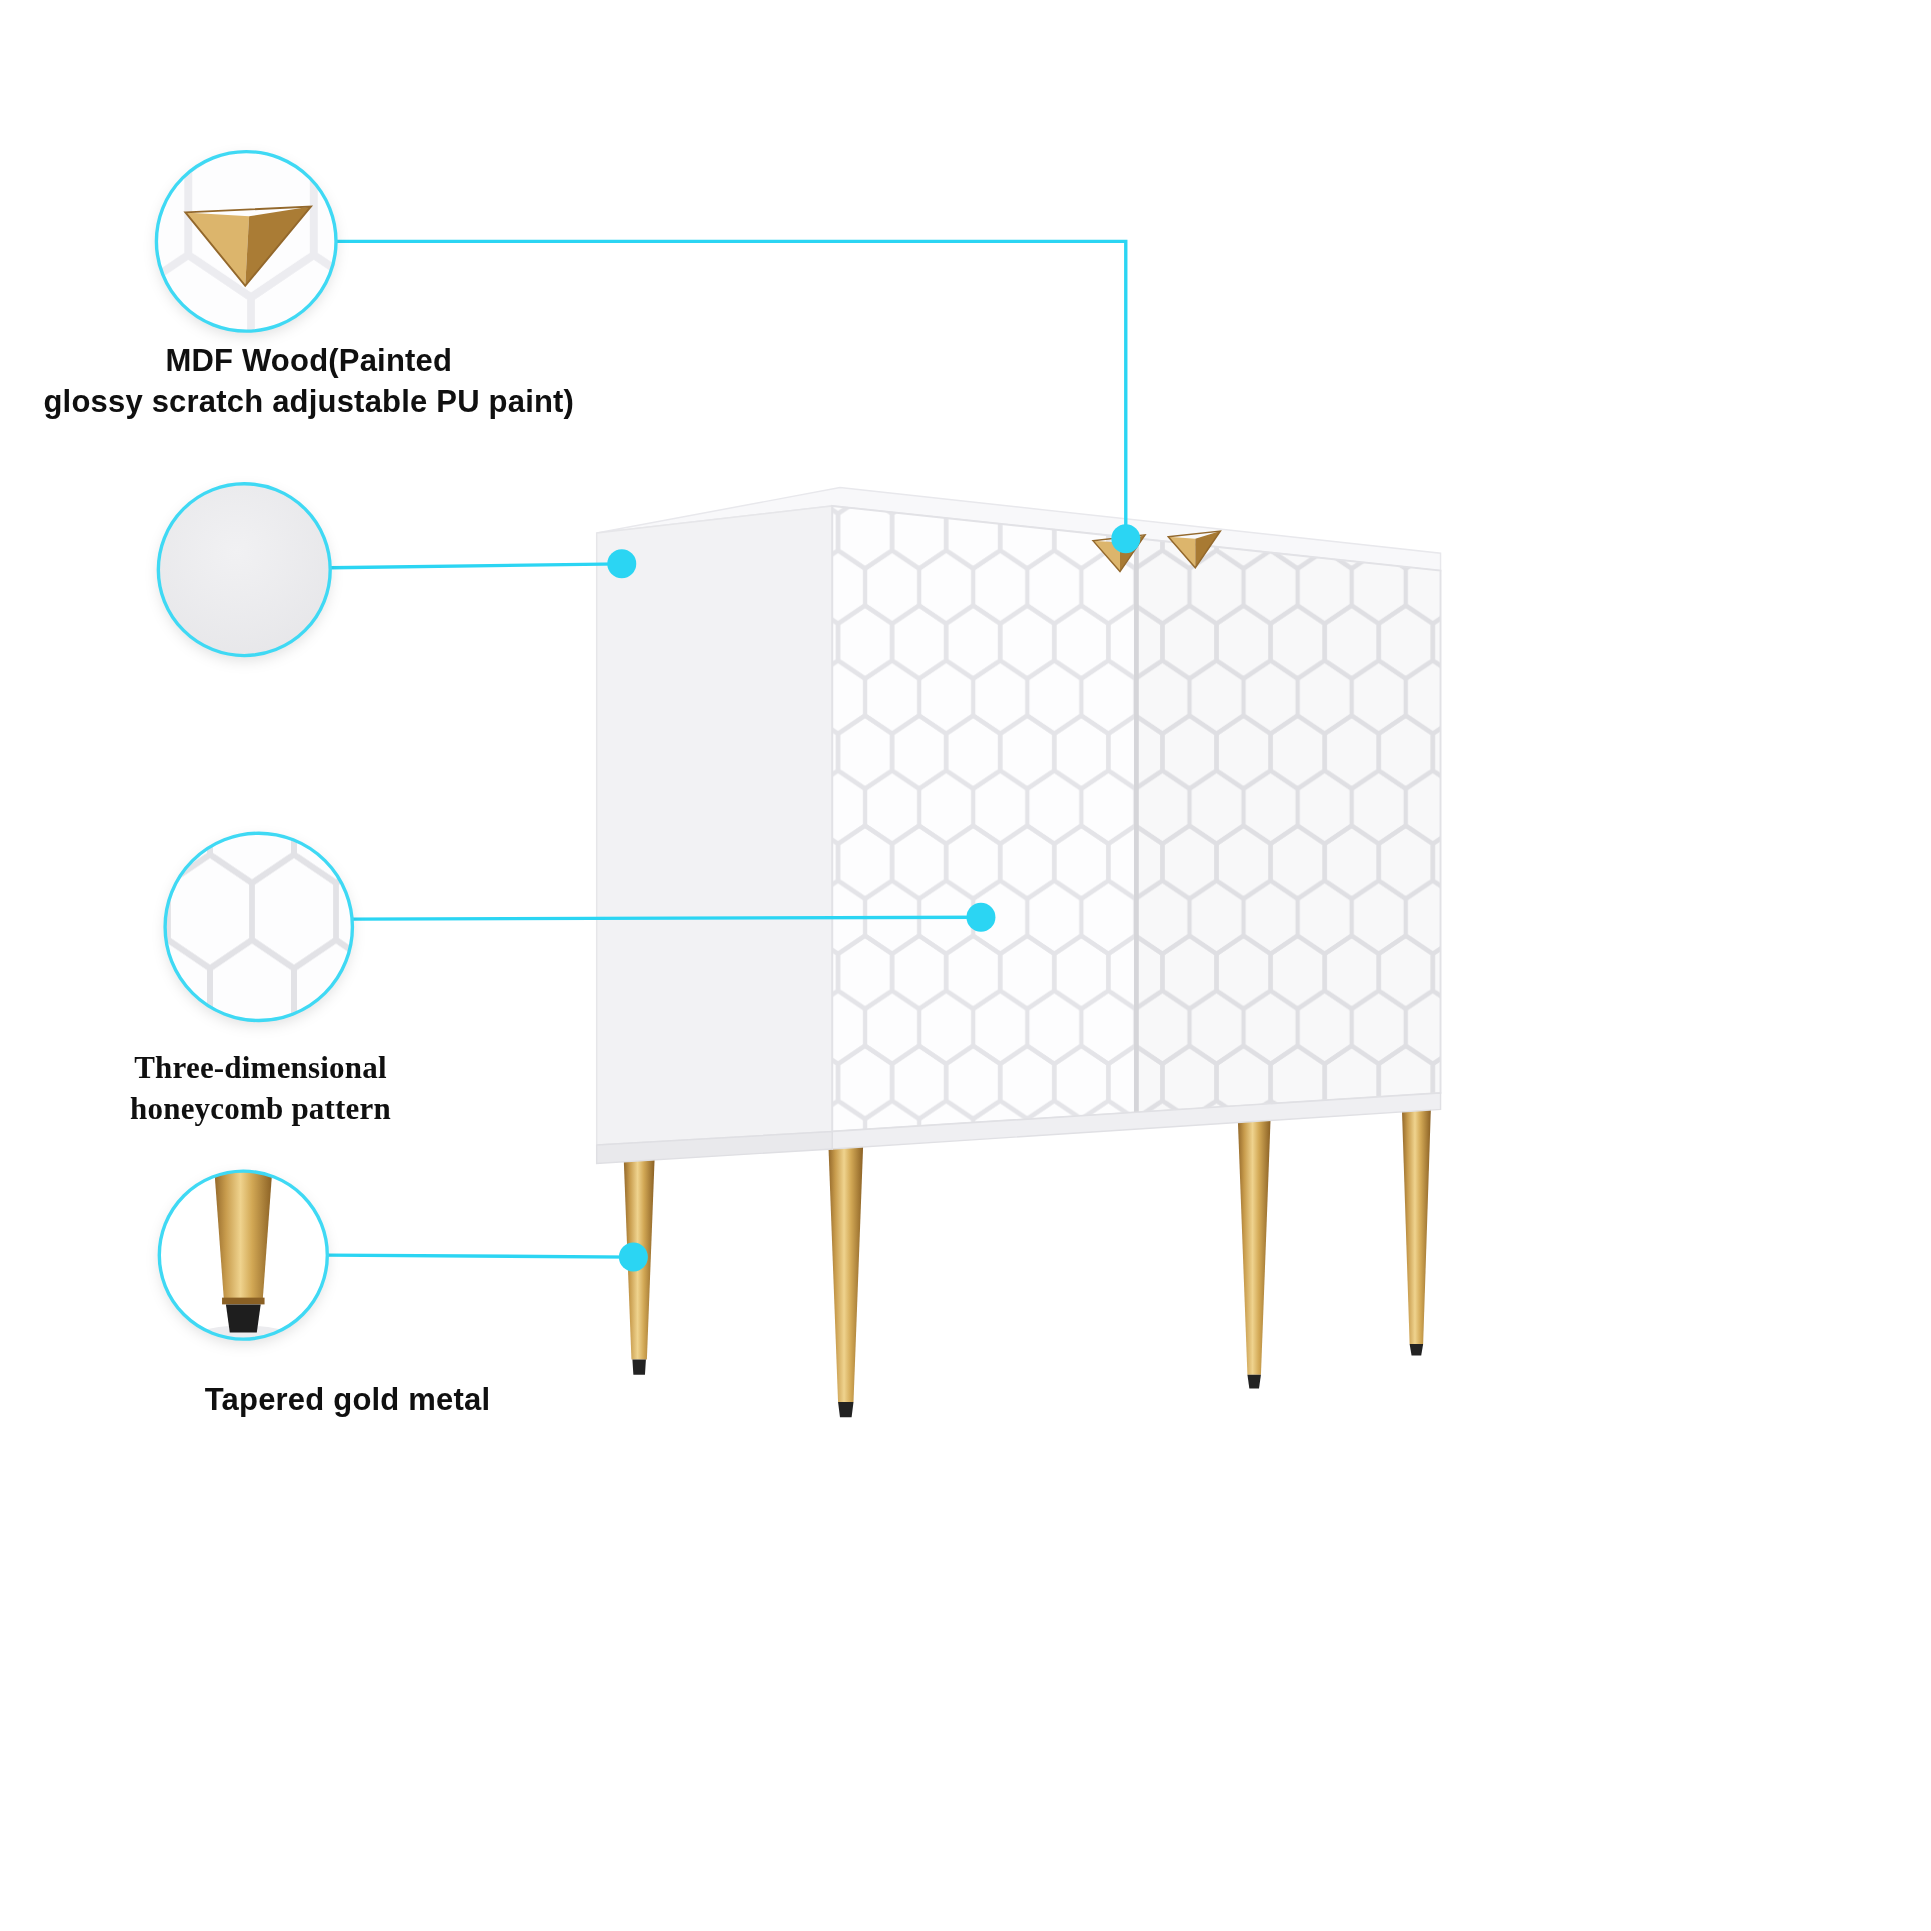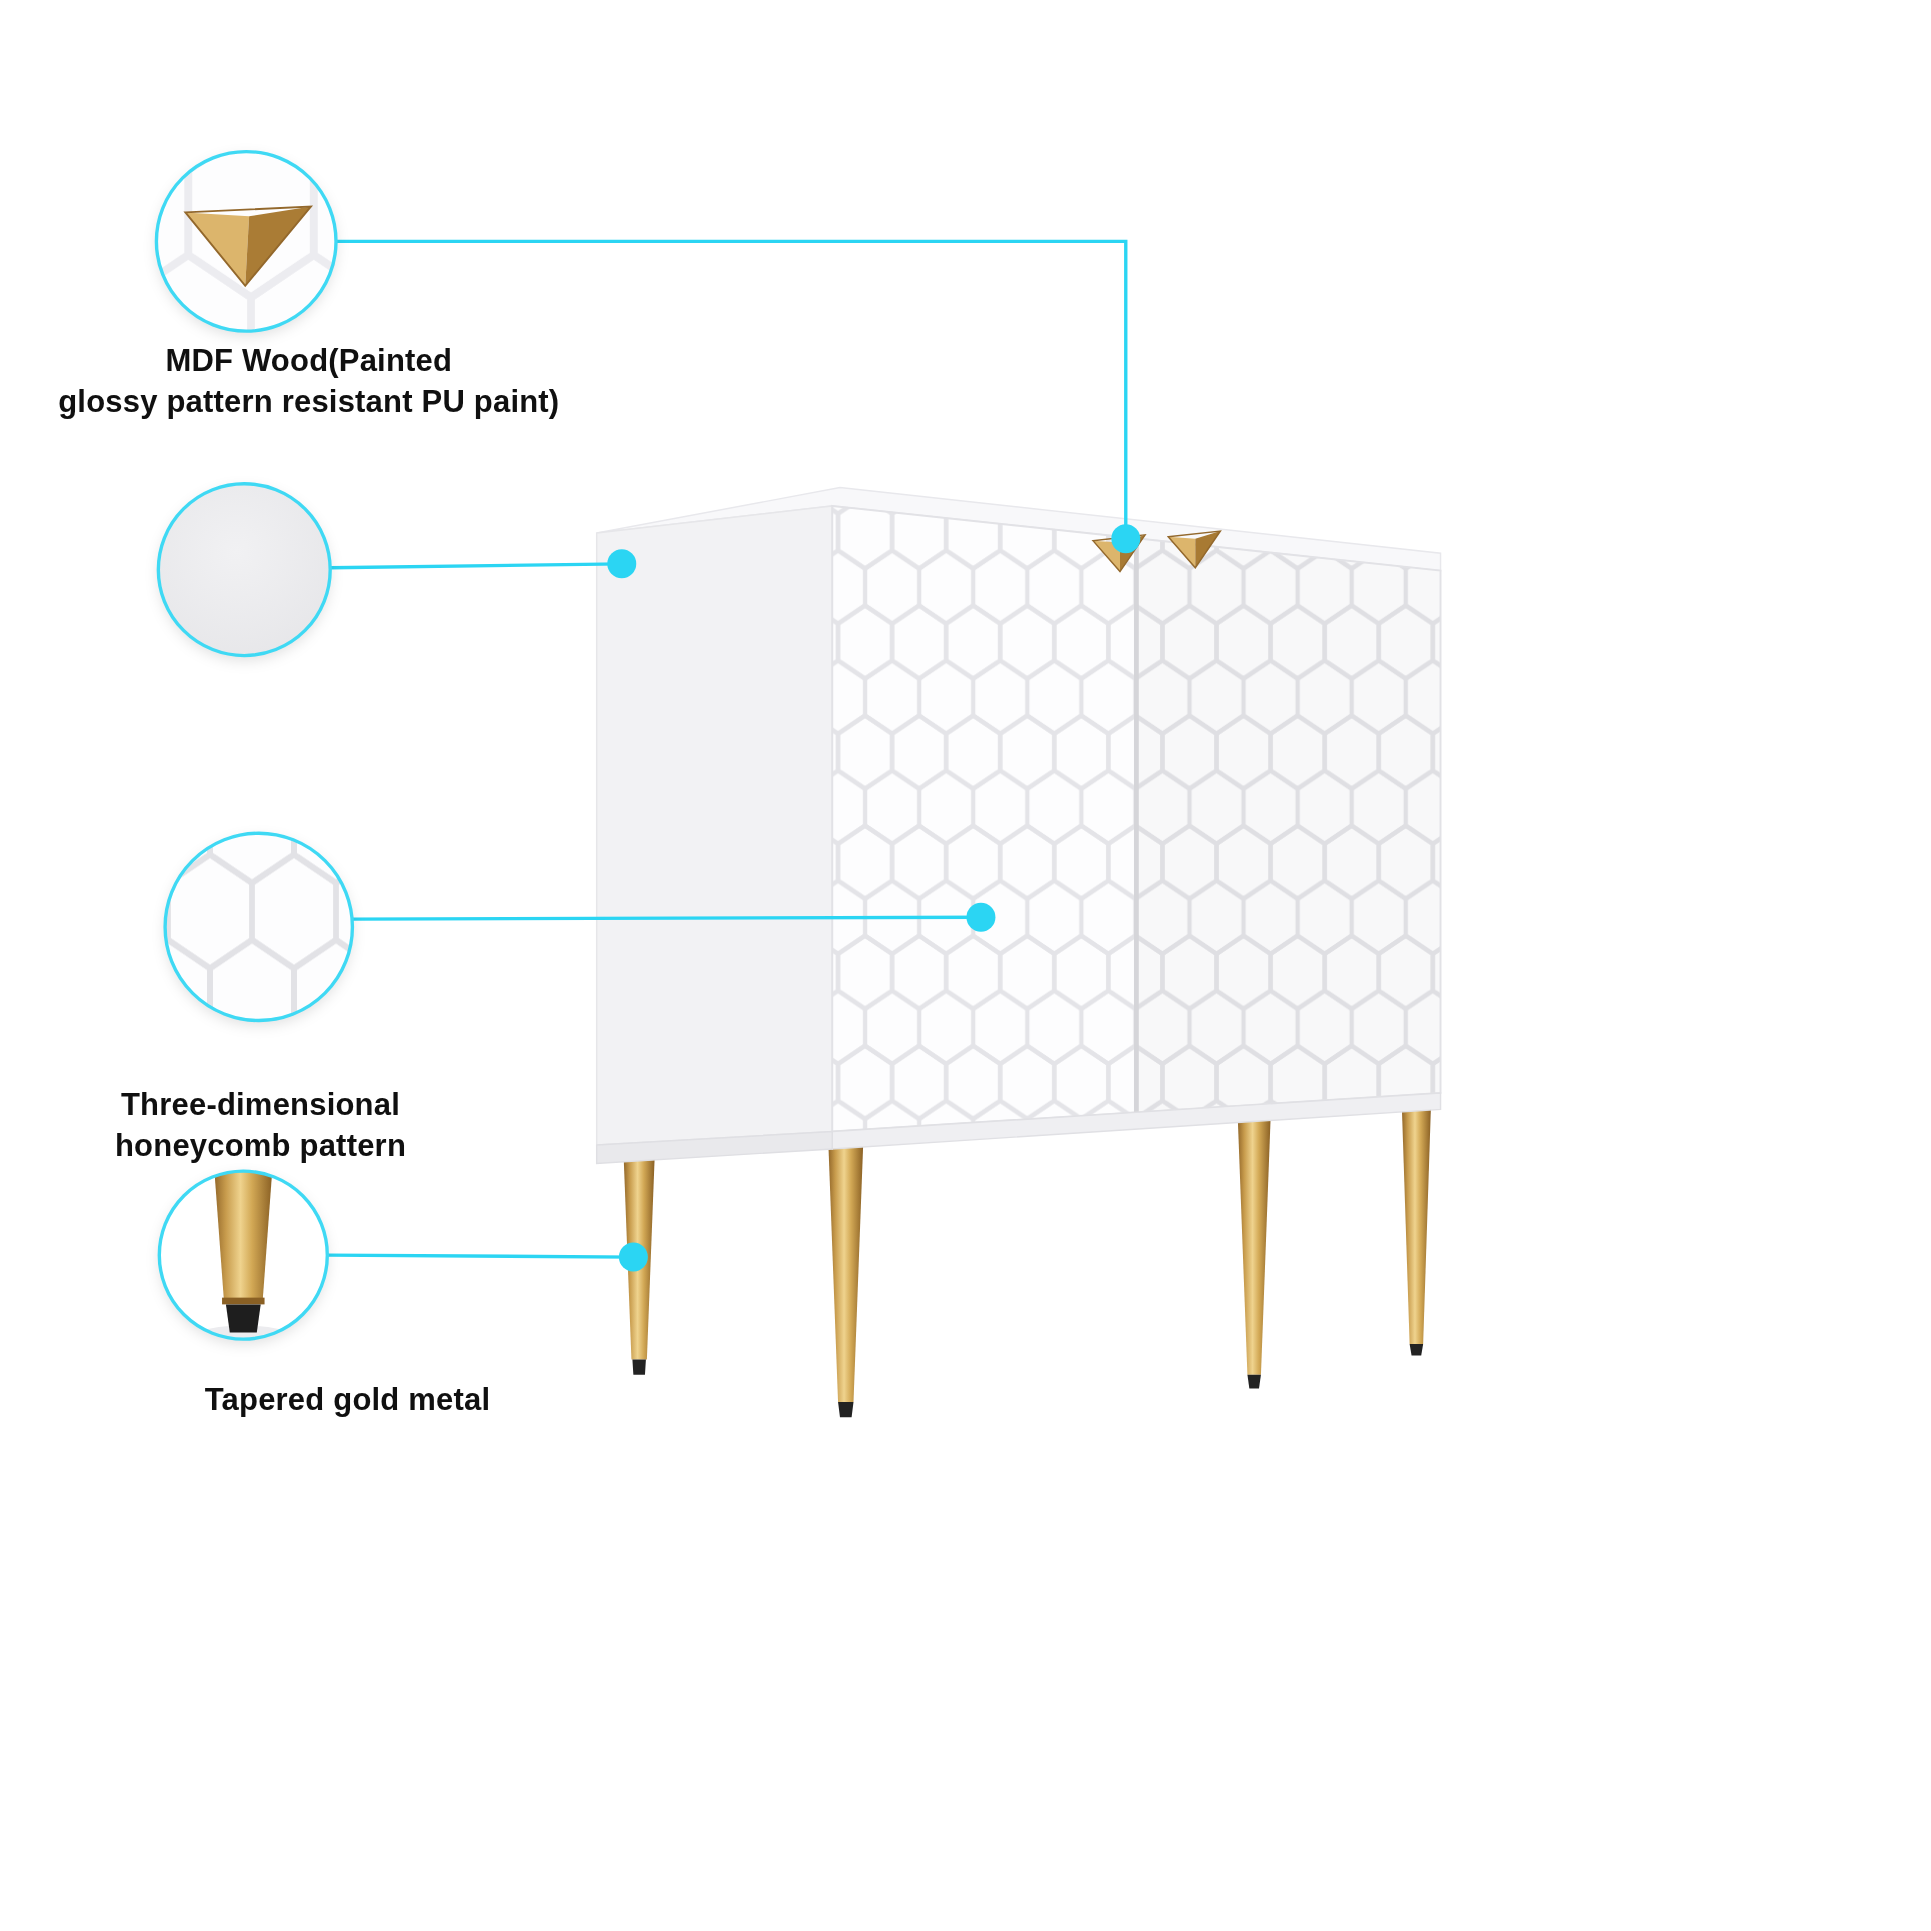--- a/index.html
+++ b/index.html
@@ -7,21 +7,21 @@
     position:relative;width:1931px;height:1917px;background:#ffffff;
     overflow:hidden;font-family:"Liberation Sans",sans-serif;
   }
   .scene{position:absolute;left:0;top:0;width:1931px;height:1931px;}
   .label{
     position:absolute;text-align:center;font-weight:700;color:#101010;
     font-size:31px;line-height:41px;letter-spacing:0.2px;
   }
   #label-mdf{left:19.3px;top:340px;width:579px;}
   #label-handles{left:0px;top:674px;width:541px;}
-  #label-honeycomb{left:0px;top:1084px;width:521px;}
+  #label-honeycomb{left:0px;top:1047px;width:521px;font-family:Liberation Serif, serif;}
   #label-legs{left:0px;top:1379px;width:599px;padding-left:48px;}
 </style>
 </head>
 <body>
 
 <div class="canvas">
 
   <svg class="scene" viewBox="0 0 2000 2000">
     <defs>
 
@@ -184,21 +184,21 @@
           <rect x="230" y="1344" width="44" height="7" fill="#8A6024"></rect>
           <polygon points="234,1351 270,1351 266,1380 238,1380" fill="#1E1E1E"></polygon>
         </g>
       </g>
       <circle cx="252" cy="1300" r="87" fill="none" stroke="#3FD9F4" stroke-width="3.5"></circle>
     </g>
   </svg>
 
   <div class="label" id="label-mdf">
     <div>MDF Wood(Painted</div>
-    <div>glossy pattern resistant PU paint)</div>
+    <div>glossy scratch adjustable PU paint)</div>
   </div>
 
 
   <div class="label" id="label-honeycomb">
     <div>Three-dimensional</div>
     <div>honeycomb pattern</div>
   </div>
 
   <div class="label" id="label-legs">
     <div>Tapered gold metal</div>

